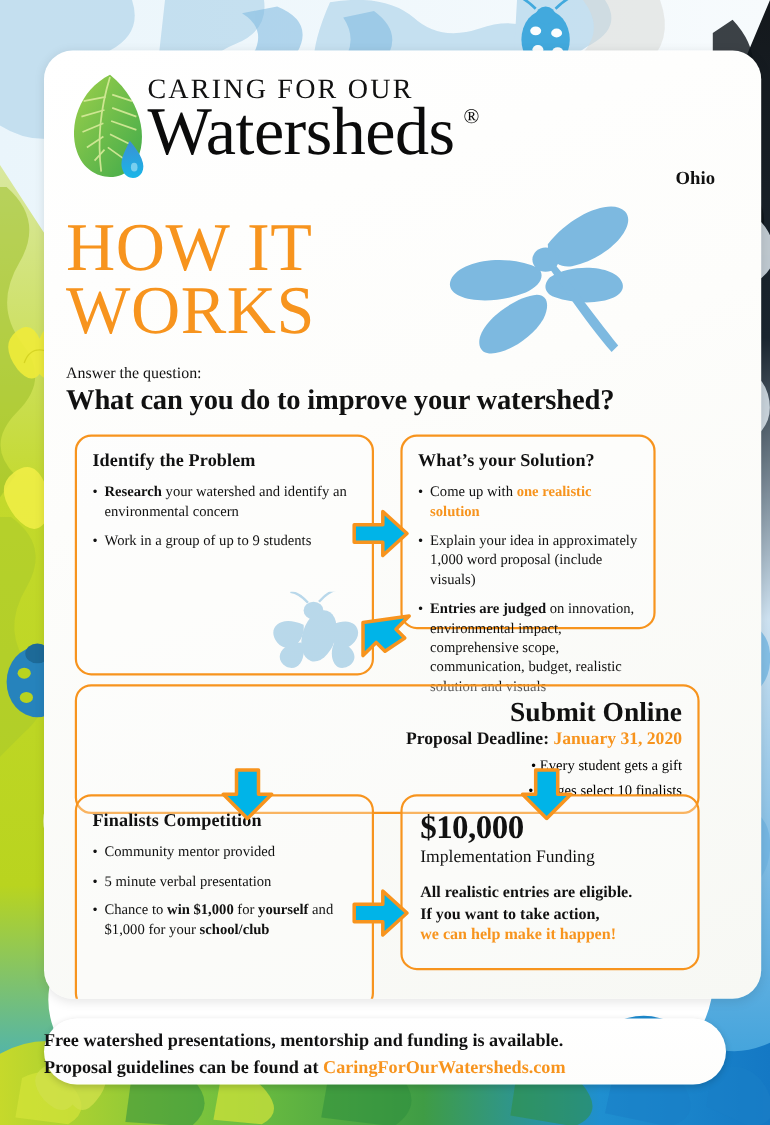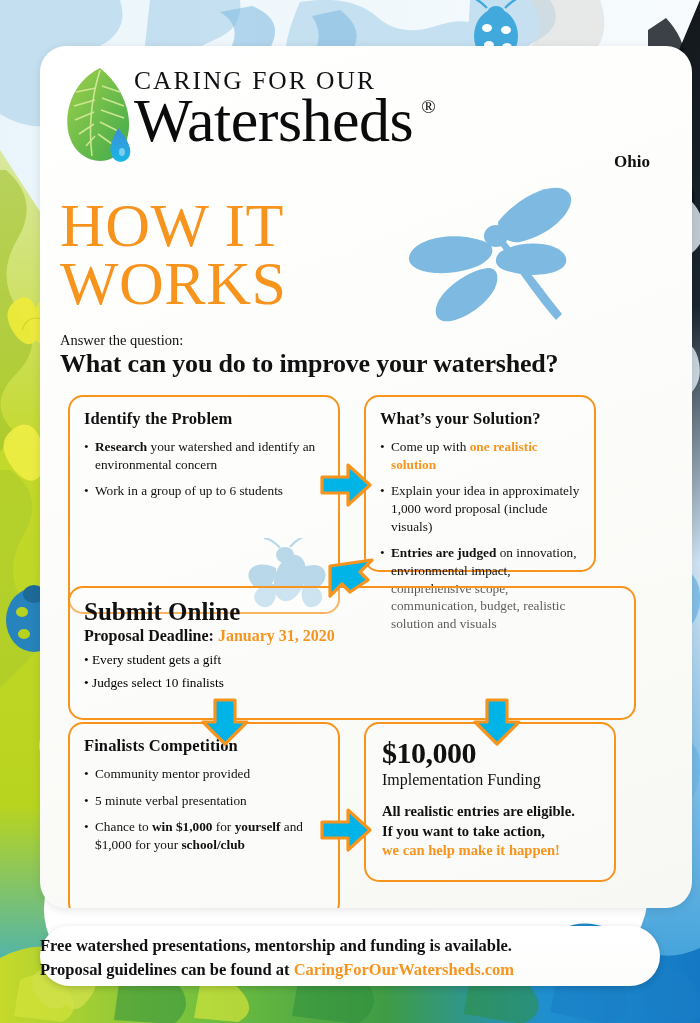--- a/index.html
+++ b/index.html
@@ -72,23 +72,23 @@
   .box li{
     font-size:13.3px;color:#111;line-height:1.33;margin-top:9px;
     padding-left:11px;position:relative;
   }
   .box li:before{content:"\2022";position:absolute;left:0;top:0;}
   .b{font-weight:bold;}
   .o{color:#f7941e;font-weight:bold;}
 
   #box-identify{left:28px;top:349px;width:272px;height:219px;padding:12px 14px;}
   #box-solution{left:324px;top:349px;width:232px;height:177px;padding:12px 14px;}
-  #box-submit  {left:28px;top:540px;width:568px;height:134px;padding:10px 14px;text-align:left;}
+  #box-submit  {left:28px;top:576px;width:568px;height:118px;padding:10px 14px;text-align:right;}
   #box-final   {left:28px;top:676px;width:272px;height:196px;padding:12px 14px;}
-  #box-funding {left:324px;top:676px;width:252px;height:160px;padding:14px 16px;}
+  #box-funding {left:324px;top:676px;width:272px;height:160px;padding:14px 16px;}
 
   #box-submit h2{margin:0;font-size:25px;font-weight:bold;color:#111;}
   #box-submit .deadline{font-size:16px;font-weight:bold;color:#111;margin-top:1px;}
   #box-submit .bullets{margin-top:7px;}
   #box-submit .bullets div{font-size:13.3px;margin-top:7px;}
 
   #box-funding .amount{font-size:30px;font-weight:bold;color:#111;line-height:1;letter-spacing:-.5px;}
   #box-funding .sub{font-size:16px;font-weight:normal;color:#111;margin-top:3px;}
   #box-funding .cta{font-size:14.6px;font-weight:bold;color:#111;margin-top:13px;line-height:1.34;}
   #box-funding .cta .o{color:#f7941e;}
@@ -280,21 +280,21 @@
     </g>
   </svg>
 
   <div class="q-small">Answer the question:</div>
   <div class="q-big">What can you do to improve your watershed?</div>
 
   <div class="box" id="box-identify">
     <h3>Identify the Problem</h3>
     <ul>
       <li><span class="b">Research</span><span> your watershed and identify an environmental concern</span></li>
-      <li><span>Work in a group of up to 6 students</span></li>
+      <li><span>Work in a group of up to 9 students</span></li>
     </ul>
     <svg class="bee" viewBox="0 0 92 72">
       <g fill="#a9cfe6" opacity="0.85">
         <ellipse cx="50" cy="40" rx="15" ry="24" transform="rotate(18 50 40)"></ellipse>
         <ellipse cx="45" cy="17" rx="9" ry="8"></ellipse>
         <path d="M40 10 q-8 -9 -16 -10 M50 9 q8 -9 16 -11" stroke="#a9cfe6" stroke-width="2.2" fill="none"></path>
         <path d="M36 30 C14 20 2 34 12 46 C22 58 38 46 36 30 Z"></path>
         <path d="M62 30 C84 20 92 38 80 48 C68 58 58 44 62 30 Z"></path>
         <path d="M34 46 C16 46 8 60 20 68 C32 74 40 58 34 46 Z"></path>
         <path d="M64 46 C82 46 88 62 76 68 C64 74 58 58 64 46 Z"></path>

